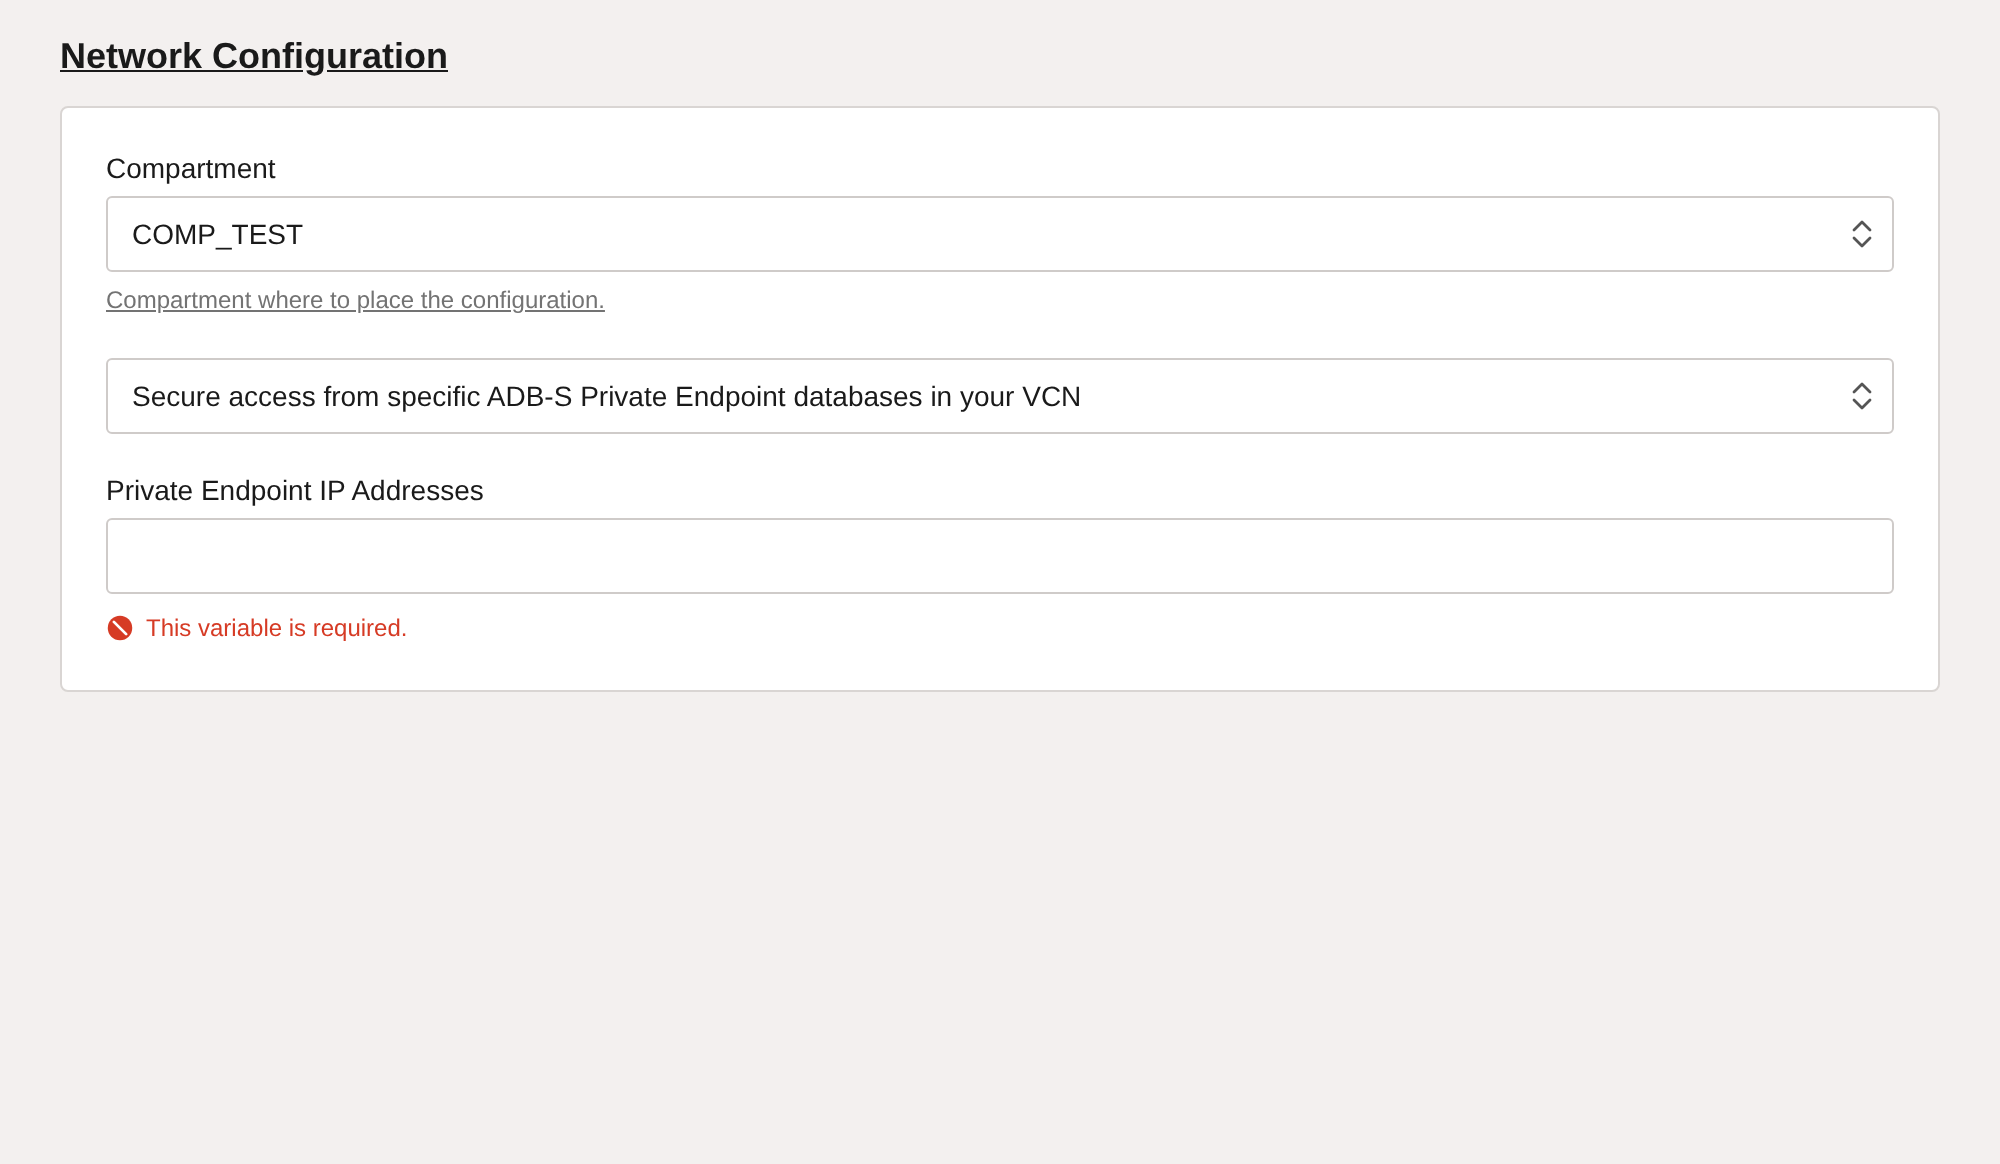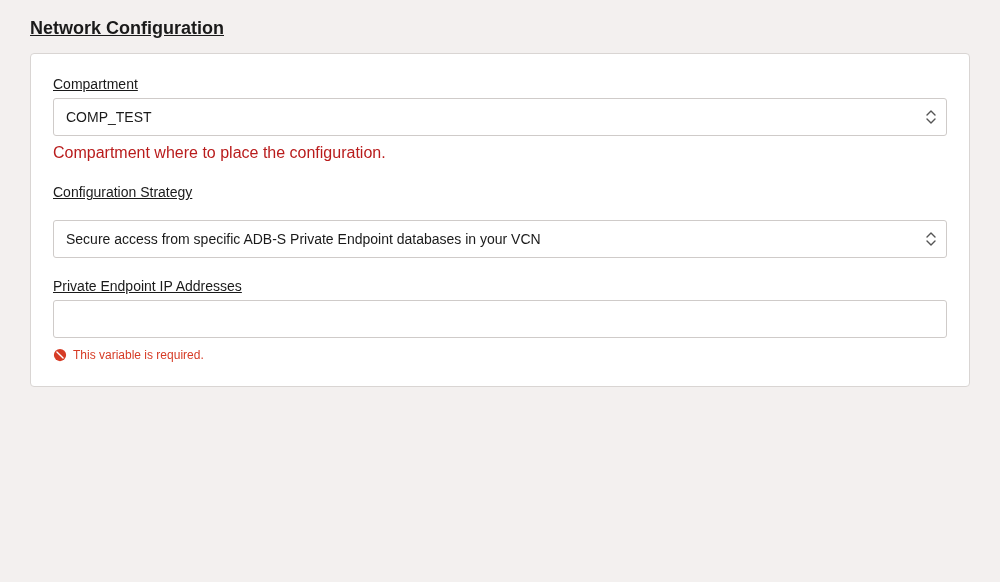--- a/index.html
+++ b/index.html
@@ -25,21 +25,20 @@
     }
     .field {
       margin-bottom: 20px;
     }
     .field:last-child { margin-bottom: 4px; }
     .field-label {
       font-size: 14px;
       color: #1a1a1a;
       margin-bottom: 6px;
       display: block;
-      text-decoration: underline;
     }
     .select-wrap, .input-wrap {
       position: relative;
       width: 100%;
     }
     .select-box, .text-input {
       width: 100%;
       height: 38px;
       border: 1px solid #cfcbc9;
       border-radius: 3px;
@@ -58,24 +57,25 @@
     .chevrons {
       position: absolute;
       right: 10px;
       top: 50%;
       transform: translateY(-50%);
       width: 12px;
       height: 16px;
       pointer-events: none;
     }
     .help-text {
-      font-size: 16px;
-      color: #b91c1c;
+      font-size: 12px;
+      color: #737373;
       margin-top: 6px;
       line-height: 1.4;
+      text-decoration: underline;
     }
     .error-row {
       display: flex;
       align-items: center;
       gap: 6px;
       margin-top: 10px;
     }
     .error-icon {
       width: 14px;
       height: 14px;
@@ -102,21 +102,20 @@
       <svg class="chevrons" viewBox="0 0 12 16">
         <path d="M 2 6 L 6 2 L 10 6" fill="none" stroke="#555" stroke-width="1.4" stroke-linecap="round" stroke-linejoin="round"></path>
         <path d="M 2 10 L 6 14 L 10 10" fill="none" stroke="#555" stroke-width="1.4" stroke-linecap="round" stroke-linejoin="round"></path>
       </svg>
     </div>
     <div class="help-text">Compartment where to place the configuration.</div>
   </div>
 
 
   <div class="field">
-    <label class="field-label">Configuration Strategy</label>
   </div>
 
   <div class="field">
     <div class="select-wrap">
       <div class="select-box">
         <span>Secure access from specific ADB-S Private Endpoint databases in your VCN</span>
       </div>
       <svg class="chevrons" viewBox="0 0 12 16">
         <path d="M 2 6 L 6 2 L 10 6" fill="none" stroke="#555" stroke-width="1.4" stroke-linecap="round" stroke-linejoin="round"></path>
         <path d="M 2 10 L 6 14 L 10 10" fill="none" stroke="#555" stroke-width="1.4" stroke-linecap="round" stroke-linejoin="round"></path>

